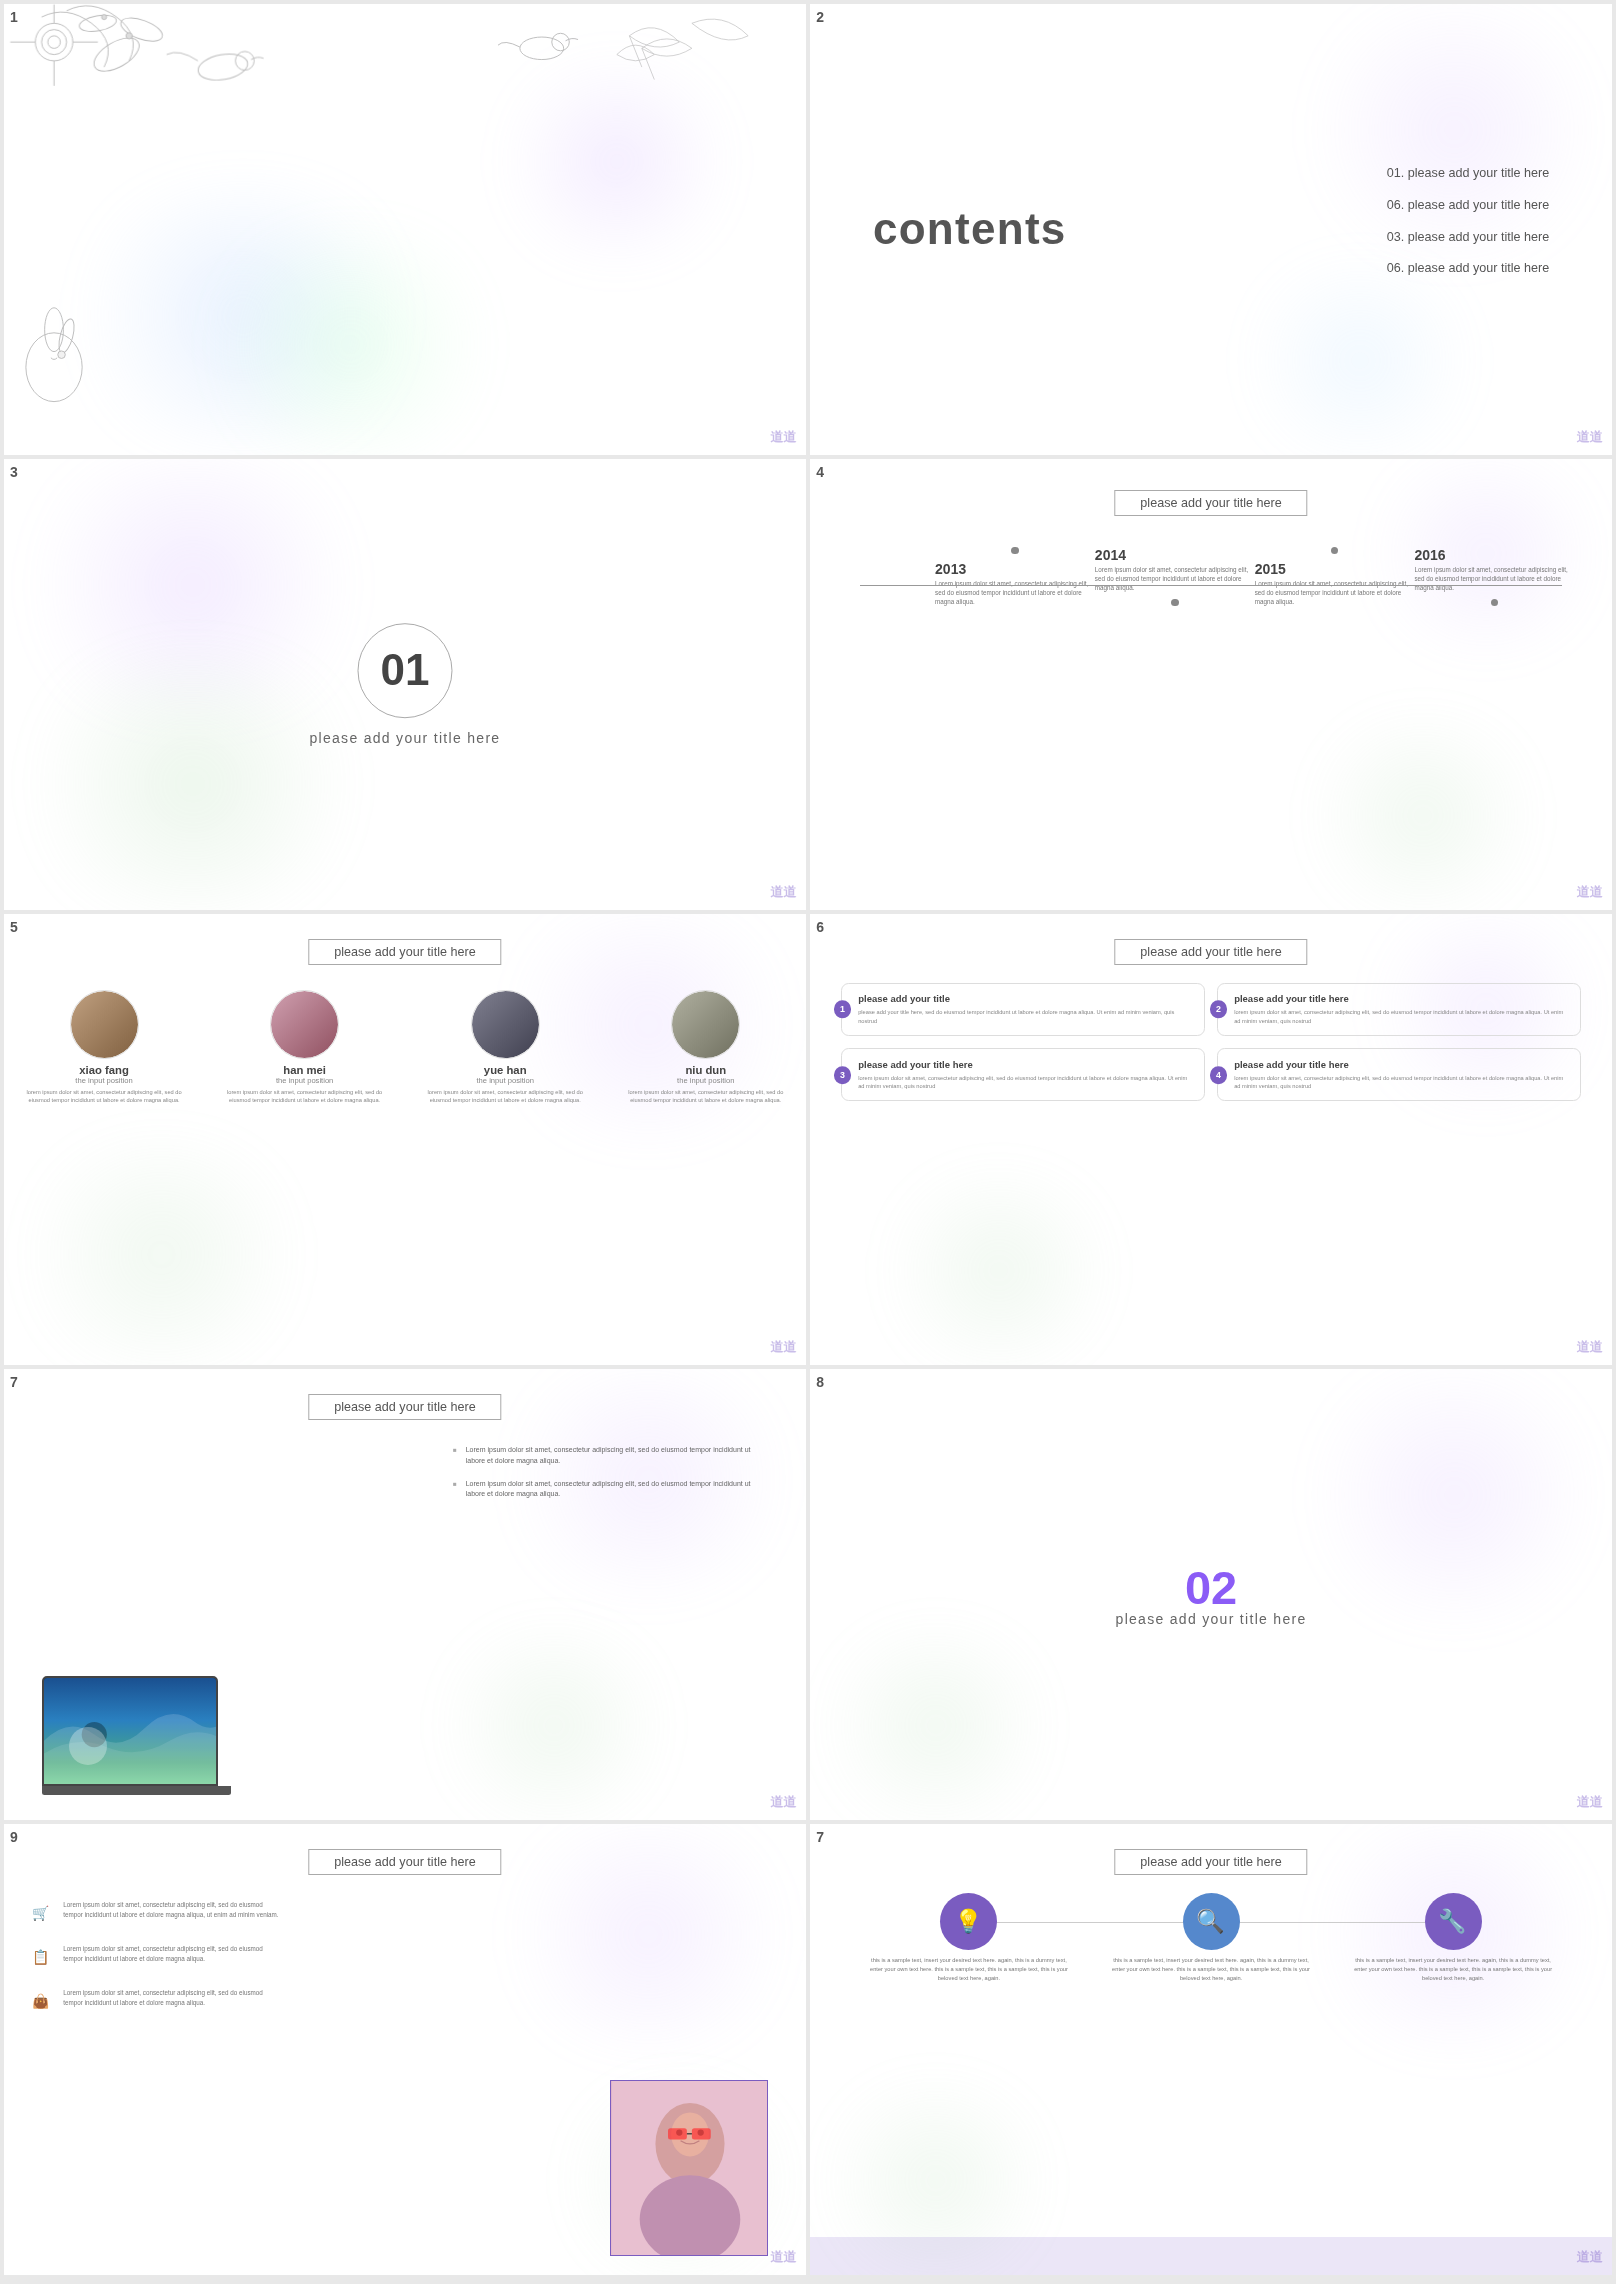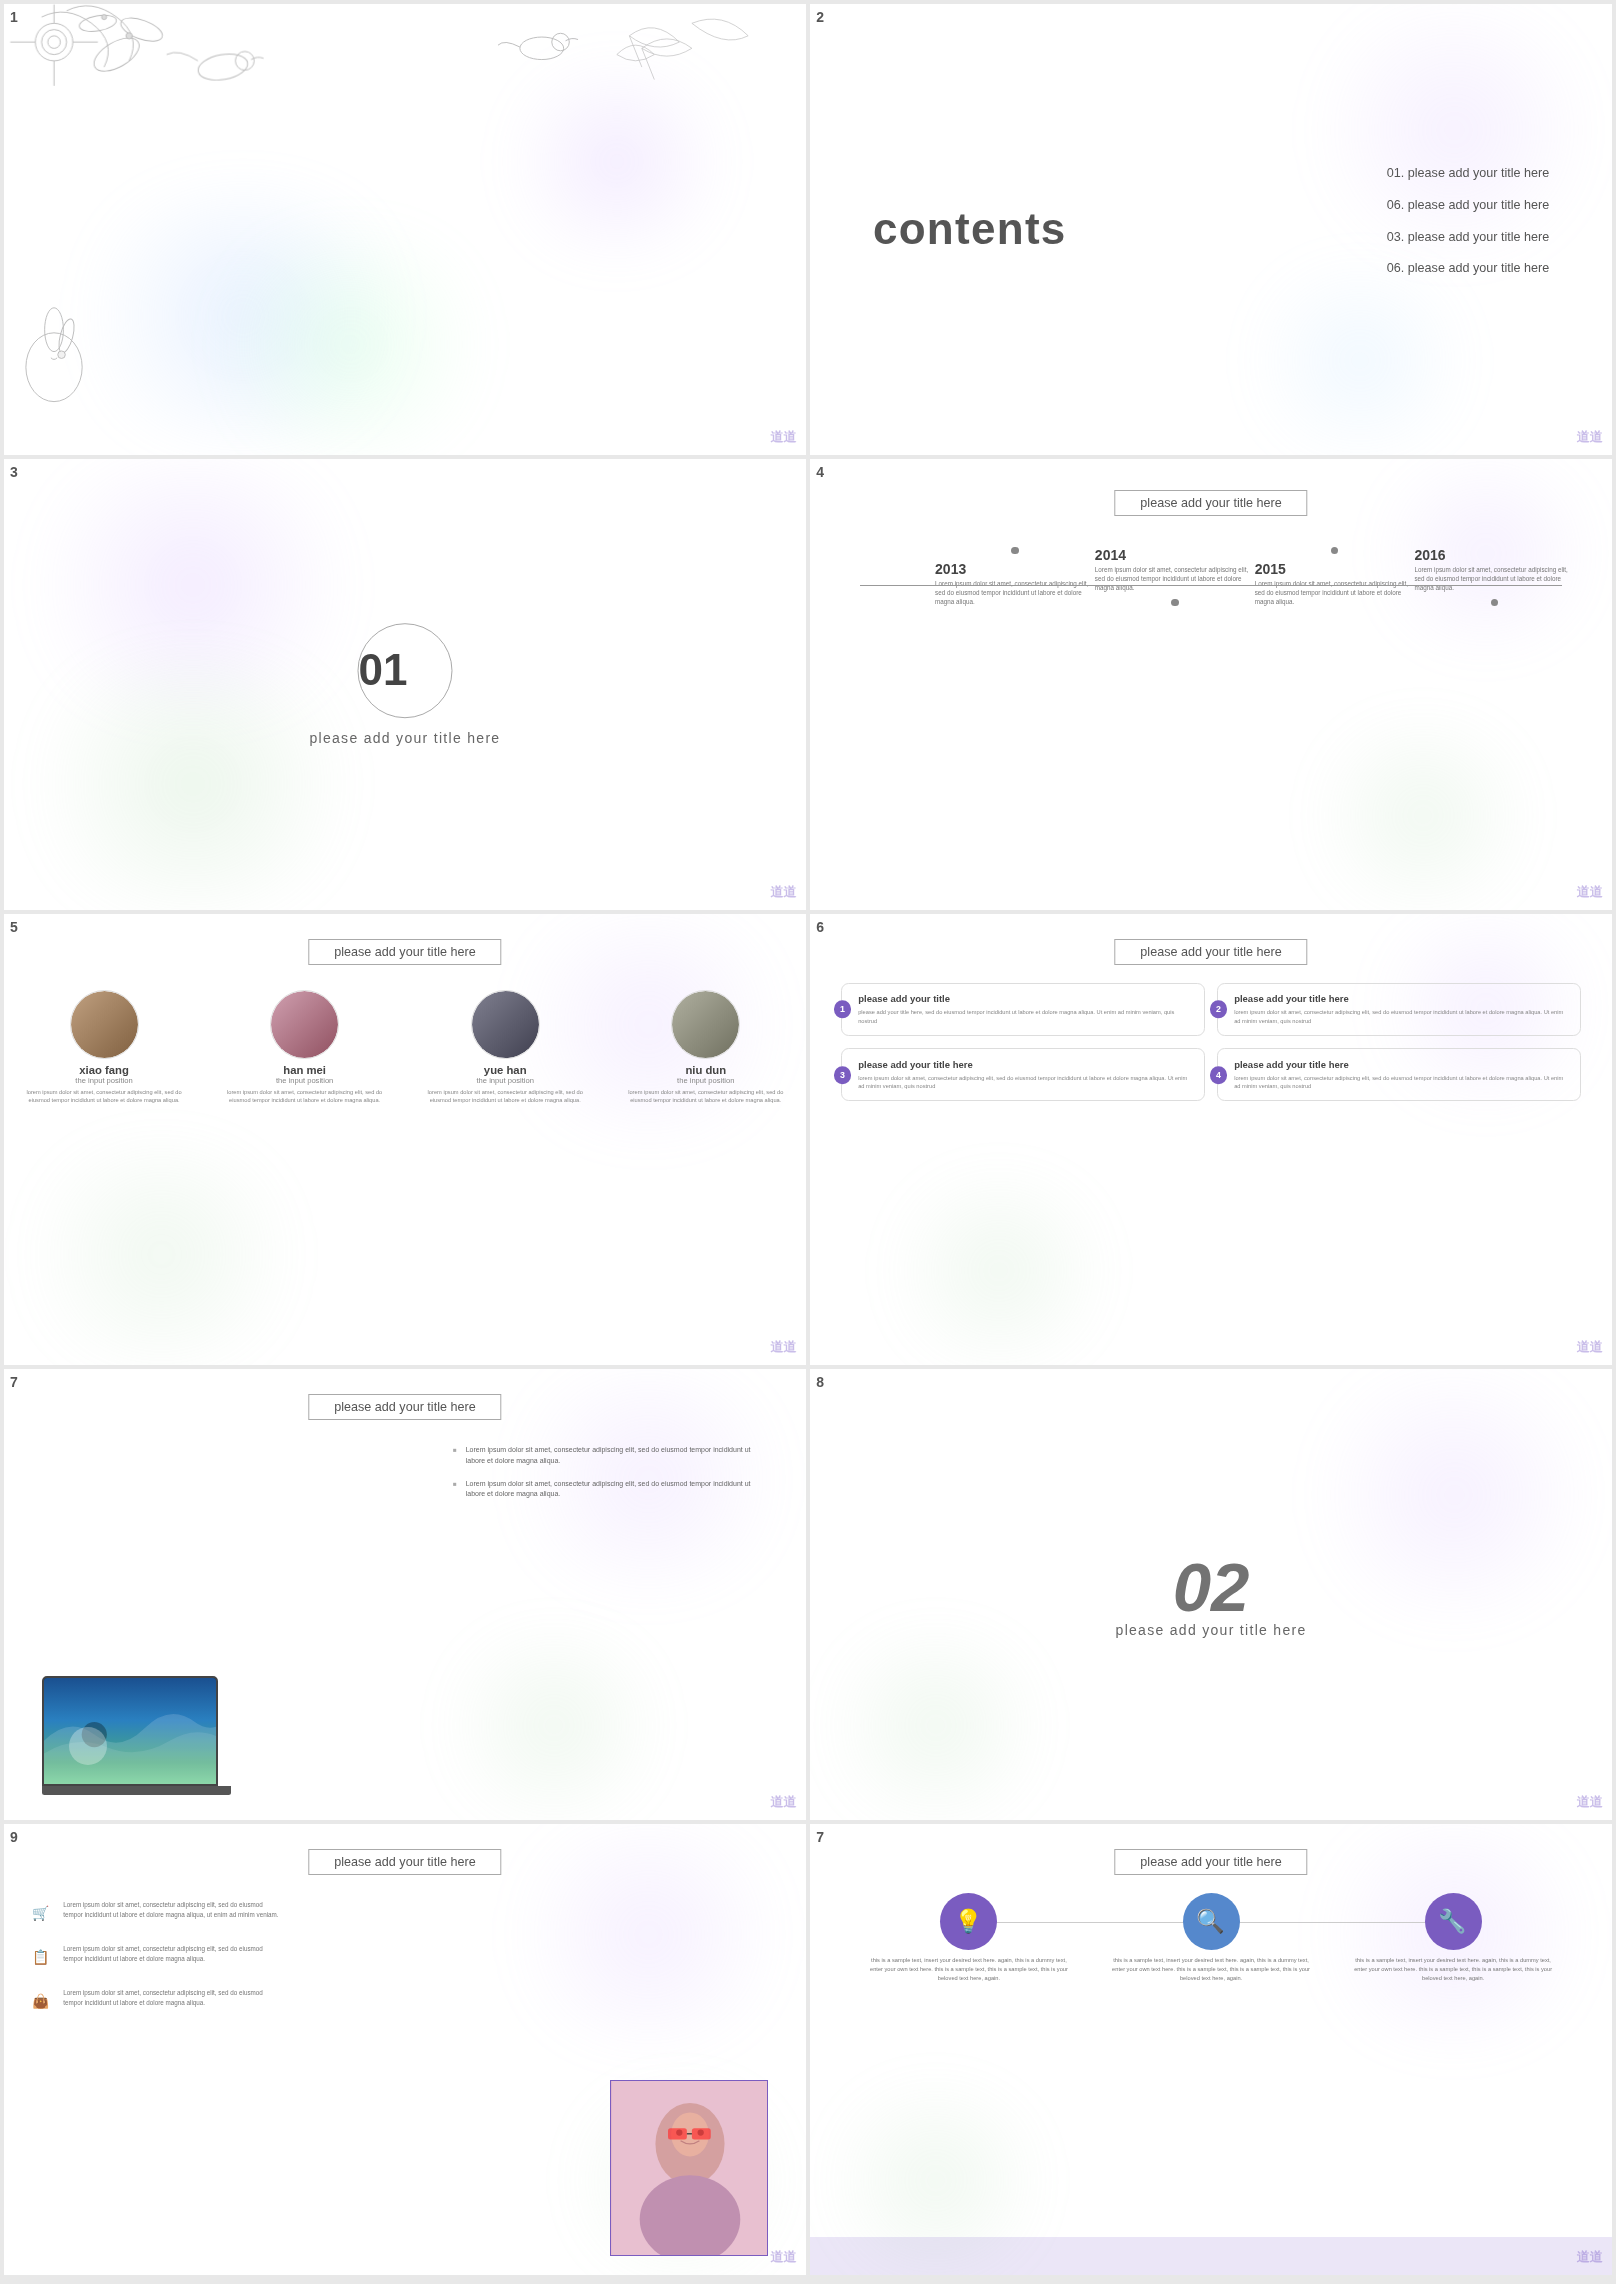--- a/index.html
+++ b/index.html
@@ -122,20 +122,21 @@
       text-align: center;
       z-index: 5;
     }
     .s3-circle {
       width: 95px;
       height: 95px;
       border-radius: 50%;
       border: 1.3px solid #aaa;
       display: flex;
       align-items: center;
+      justify-content: center;
       margin: 0 auto 12.6px auto;
     }
     .s3-num {
       font-size: 44px;
       font-weight: bold;
       color: #444;
     }
     .s3-subtitle {
       font-size: 14px;
       color: #666;
@@ -393,25 +394,24 @@
     .s8-blob2 { background: radial-gradient(circle, rgba(180,220,180,0.4), transparent 70%); width: 252px; height: 189px; bottom: 0; left: 0; }
     .s8-center {
       position: absolute;
       top: 50%;
       left: 50%;
       transform: translate(-50%, -50%);
       text-align: center;
       z-index: 5;
     }
     .s8-num {
-      font-size: 69px;
-      font-weight: bold;
-      color: #737373;
+      font-size: 47px;
+      font-weight: bold;
+      color: #8b5cf6;
       line-height: 1;
-      font-style: italic;
     }
     .s8-subtitle {
       font-size: 14px;
       color: #666;
       letter-spacing: 1.3px;
     }
 
     
     #slide9 { background: white; }
     .s9-blob1 { background: radial-gradient(circle, rgba(210,180,255,0.4), transparent 70%); width: 315px; height: 221px; top: 0; right: 0; }

